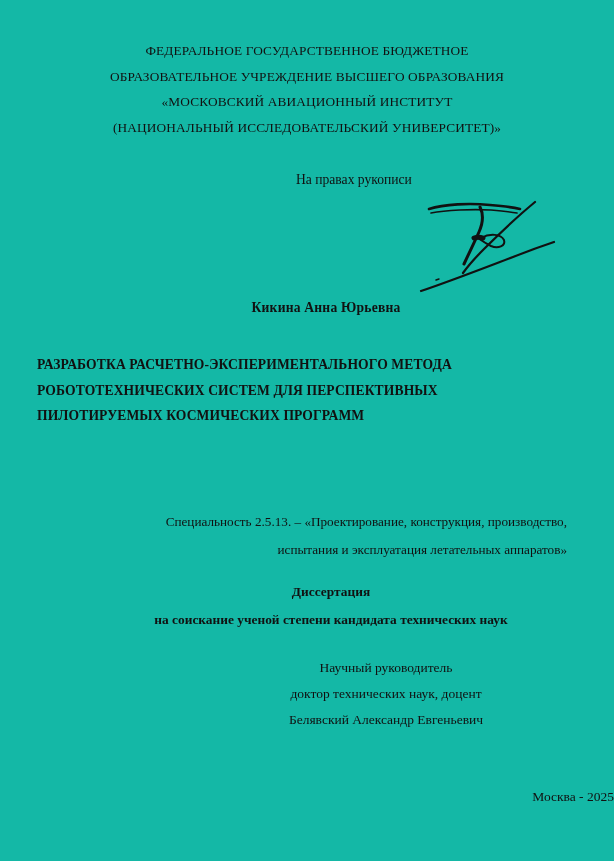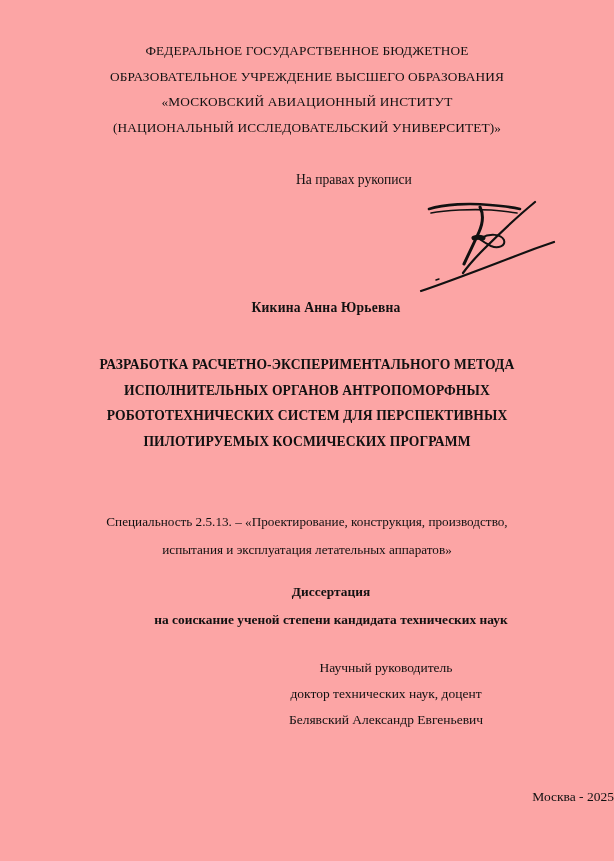--- a/index.html
+++ b/index.html
@@ -14,21 +14,21 @@
     position: relative;
     overflow: hidden;
     font-family: "Liberation Serif", "DejaVu Serif", serif;
     color: #111111;
     -webkit-font-smoothing: antialiased;
   }
 
   .page {
     position: absolute;
     inset: 0;
-    background: #fca5a5;
+    background: #14b8a6;
   }
 
   
   .institution {
     position: absolute;
     left: 57px;
     top: 38px;
     width: 500px;
     text-align: center;
   }
@@ -76,37 +76,37 @@
     letter-spacing: 0.2px;
     padding-left: 19px;
   }
 
   
   .title-block {
     position: absolute;
     left: 37px;
     top: 352px;
     width: 540px;
-    text-align: center;
+    text-align: left;
   }
   .title-block .line {
     font-size: 13.6px;
     font-weight: bold;
     line-height: 25.5px;
     letter-spacing: 0.1px;
     white-space: nowrap;
   }
 
   
   .specialty {
     position: absolute;
     left: 47px;
     top: 508px;
     width: 520px;
-    text-align: center;
+    text-align: right;
   }
   .specialty .line {
     font-size: 13.2px;
     line-height: 28px;
     white-space: nowrap;
   }
 
   
   .degree {
     position: absolute;
@@ -180,21 +180,20 @@
 
         <path d="M18 84 L 21 83" stroke-width="1.4"></path>
       </g>
     </svg>
   </div>
 
   <div class="author">Кикина Анна Юрьевна</div>
 
   <div class="title-block">
     <div class="line">РАЗРАБОТКА РАСЧЕТНО-ЭКСПЕРИМЕНТАЛЬНОГО МЕТОДА</div>
-    <div class="line">ИСПОЛНИТЕЛЬНЫХ ОРГАНОВ АНТРОПОМОРФНЫХ</div>
     <div class="line">РОБОТОТЕХНИЧЕСКИХ СИСТЕМ ДЛЯ ПЕРСПЕКТИВНЫХ</div>
     <div class="line">ПИЛОТИРУЕМЫХ КОСМИЧЕСКИХ ПРОГРАММ</div>
   </div>
 
   <div class="specialty">
     <div class="line">Специальность 2.5.13. – «Проектирование, конструкция, производство,</div>
     <div class="line">испытания и эксплуатация летательных аппаратов»</div>
   </div>
 
   <div class="degree">

